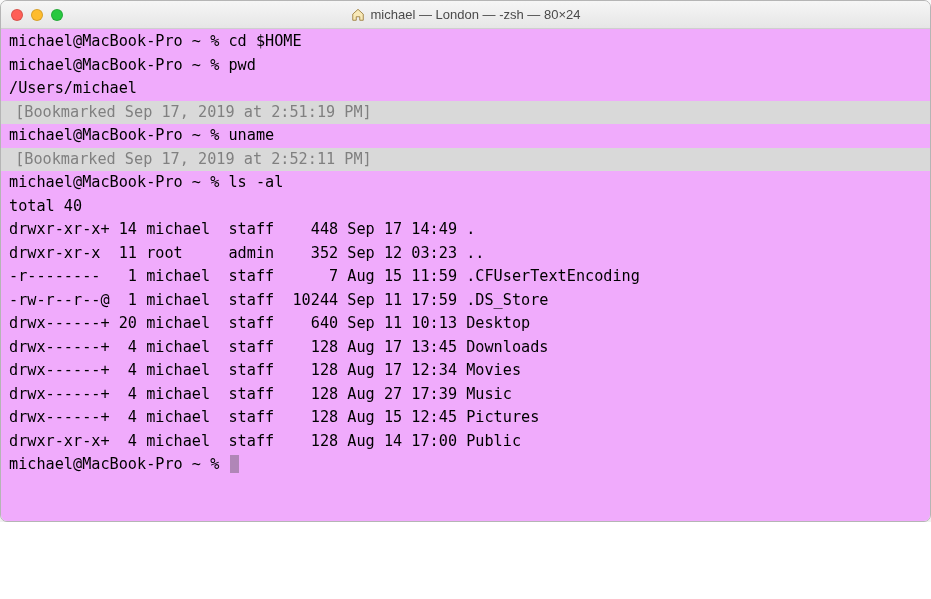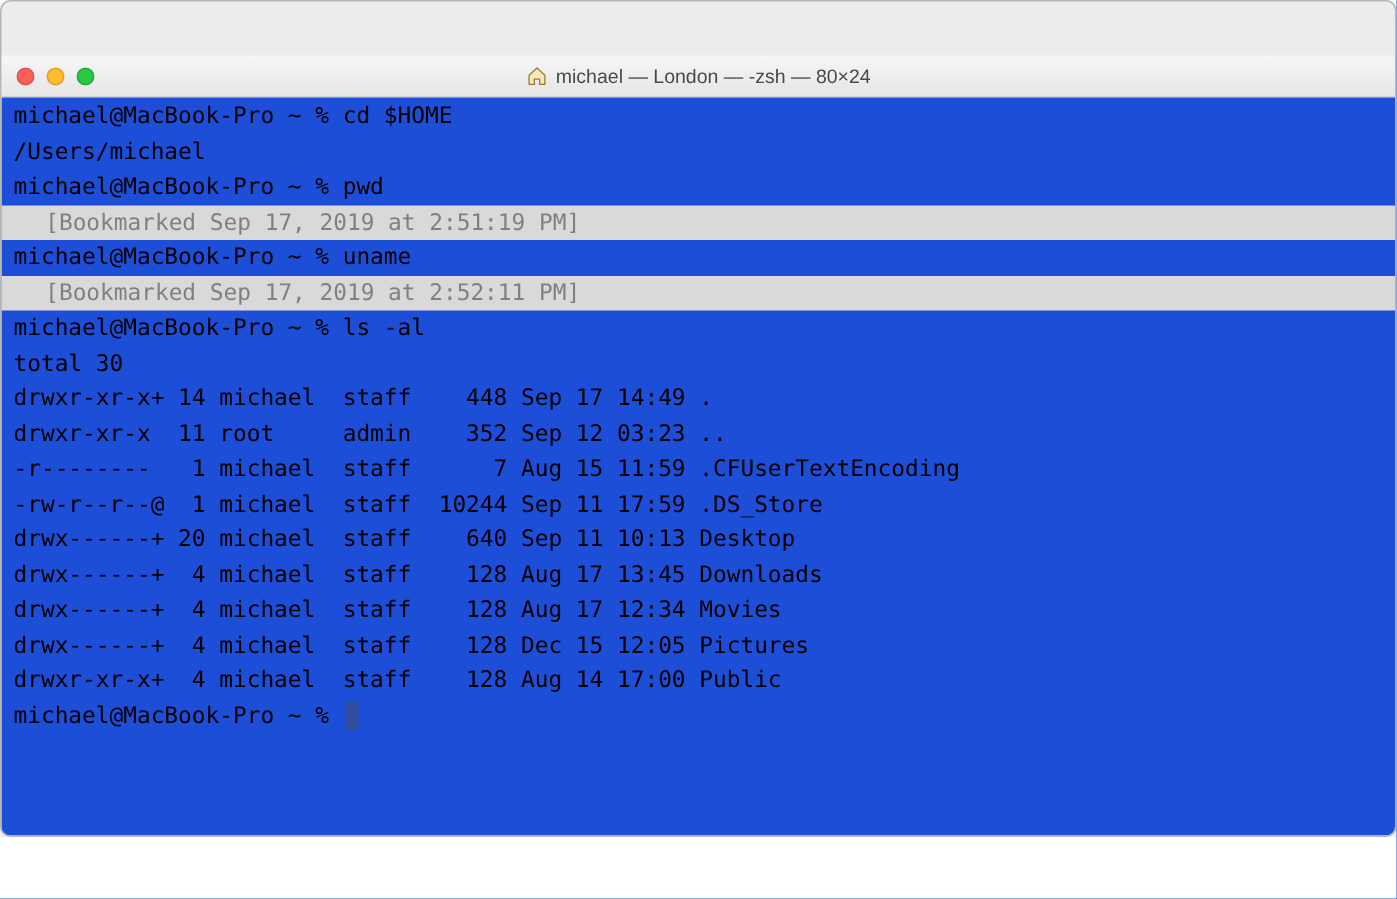--- a/index.html
+++ b/index.html
@@ -21,21 +21,20 @@
     background: #ececec;
   }
   .title-bar {
     height: 28px;
     background: linear-gradient(to bottom, #f6f6f6, #e6e6e6);
     border-bottom: 1px solid #cfcfcf;
     display: flex;
     align-items: center;
     padding: 0 10px;
     position: relative;
-    margin-top: 36px;
   }
   .traffic-lights {
     display: flex;
     gap: 8px;
     align-items: center;
   }
   .traffic-light {
     width: 12px;
     height: 12px;
     border-radius: 50%;
@@ -56,38 +55,38 @@
     align-items: center;
     gap: 6px;
   }
   .home-icon {
     display: inline-block;
     width: 14px;
     height: 14px;
   }
   .home-icon svg { display: block; }
   .terminal {
-    background: #1d4ed8;
+    background: #f0abfc;
     font-family: "Menlo", "Consolas", monospace;
     font-size: 15.2px;
     line-height: 23.5px;
     color: #000;
     padding: 1px 0 2px 0;
     height: 492px;
     position: relative;
   }
   .line {
     white-space: pre;
     padding: 0 8px;
   }
   .bookmark {
     background: #d9d9d9;
     color: #808080;
     white-space: pre;
-    padding: 0 20px;
+    padding: 0 5px;
   }
   .cursor {
     display: inline-block;
     width: 9px;
     height: 18px;
     background: rgba(80,80,80,0.4);
     vertical-align: text-bottom;
     margin-left: 2px;
   }
 </style>
@@ -107,31 +106,32 @@
         <svg viewBox="0 0 16 16" width="14" height="14">
           <path d="M2 7 L8 1.5 L14 7 L14 14 L10 14 L10 10 L6 10 L6 14 L2 14 Z" fill="#f8e9b8" stroke="#9a7b3a" stroke-width="1"></path>
         </svg>
       </span>
       <span>michael — London — -zsh — 80×24</span>
     </div>
   </div>
 
   <div class="terminal" id="terminal">
       <div class="line">michael@MacBook-Pro ~ % cd $HOME</div>
+      <div class="line">michael@MacBook-Pro ~ % pwd</div>
       <div class="line">/Users/michael</div>
-      <div class="line">michael@MacBook-Pro ~ % pwd</div>
       <div class="bookmark"> [Bookmarked Sep 17, 2019 at 2:51:19 PM]</div>
       <div class="line">michael@MacBook-Pro ~ % uname</div>
       <div class="bookmark"> [Bookmarked Sep 17, 2019 at 2:52:11 PM]</div>
       <div class="line">michael@MacBook-Pro ~ % ls -al</div>
-      <div class="line">total 30</div>
+      <div class="line">total 40</div>
       <div class="line">drwxr-xr-x+ 14 michael  staff    448 Sep 17 14:49 .</div>
       <div class="line">drwxr-xr-x  11 root     admin    352 Sep 12 03:23 ..</div>
       <div class="line">-r--------   1 michael  staff      7 Aug 15 11:59 .CFUserTextEncoding</div>
       <div class="line">-rw-r--r--@  1 michael  staff  10244 Sep 11 17:59 .DS_Store</div>
       <div class="line">drwx------+ 20 michael  staff    640 Sep 11 10:13 Desktop</div>
       <div class="line">drwx------+  4 michael  staff    128 Aug 17 13:45 Downloads</div>
       <div class="line">drwx------+  4 michael  staff    128 Aug 17 12:34 Movies</div>
-      <div class="line">drwx------+  4 michael  staff    128 Dec 15 12:05 Pictures</div>
+      <div class="line">drwx------+  4 michael  staff    128 Aug 27 17:39 Music</div>
+      <div class="line">drwx------+  4 michael  staff    128 Aug 15 12:45 Pictures</div>
       <div class="line">drwxr-xr-x+  4 michael  staff    128 Aug 14 17:00 Public</div>
       <div class="line">michael@MacBook-Pro ~ % <span class="cursor"></span></div>
     </div>
 </div>
 
 </body></html>

